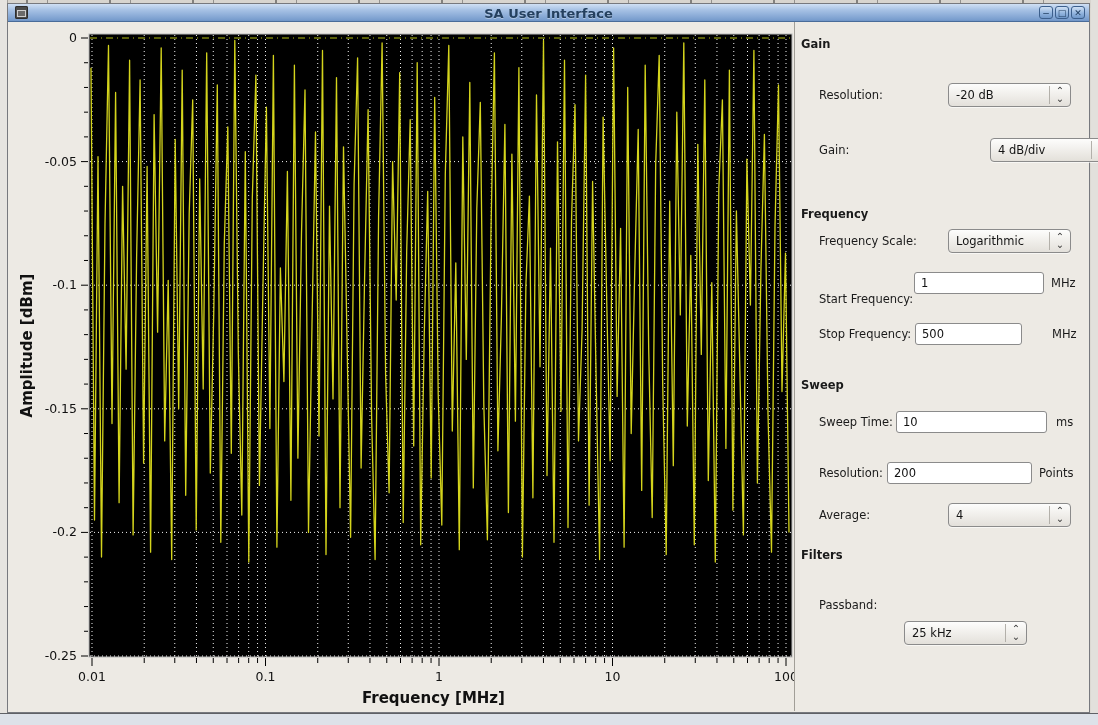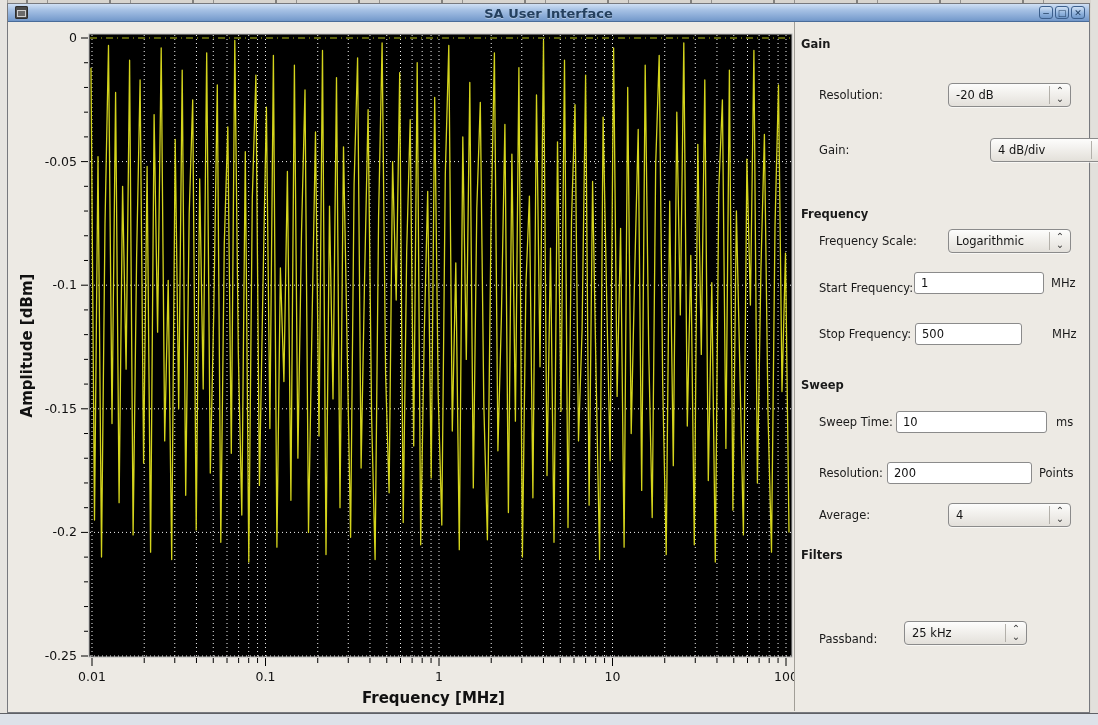--- a/index.html
+++ b/index.html
@@ -232,21 +232,21 @@
     <div class="row-label" style="left:811px;top:230px;">Frequency Scale:</div>
     <div class="combo" style="left:940px;top:225px;">
       <span class="combo-value">Logarithmic</span>
       <span class="combo-sep"></span>
       <span class="combo-arrows">
         <span>⌃</span>
           <span>⌄</span>
       </span>
     </div>
 
-    <div class="row-label" style="left:811px;top:277px;text-align:right;">Start Frequency:</div>
+    <div class="row-label" style="left:811px;top:288px;text-align:right;">Start Frequency:</div>
     <input class="text-input" style="left: 906px; top: 268px; width: 130px;" value="1">
     <div class="unit-label" style="left:1043px;top:272px;">MHz</div>
 
     <div class="row-label" style="left:811px;top:323px;">Stop Frequency:</div>
     <input class="text-input" style="left: 907px; top: 319px; width: 107px;" value="500">
     <div class="unit-label" style="left:1044px;top:323px;">MHz</div>
 
     <div class="sect-header" style="left:793px;top:374px;">Sweep</div>
 
     <div class="row-label" style="left:811px;top:411px;">Sweep Time:</div>
@@ -262,21 +262,21 @@
       <span class="combo-value">4</span>
       <span class="combo-sep"></span>
       <span class="combo-arrows">
         <span>⌃</span>
           <span>⌄</span>
       </span>
     </div>
 
     <div class="sect-header" style="left:793px;top:544px;">Filters</div>
 
-    <div class="row-label" style="left:811px;top:628px;">Passband:</div>
+    <div class="row-label" style="left:811px;top:594px;">Passband:</div>
     <div class="combo" style="left:896px;top:617px;">
       <span class="combo-value">25 kHz</span>
       <span class="combo-sep"></span>
       <span class="combo-arrows">
         <span>⌃</span>
           <span>⌄</span>
       </span>
     </div>
 
   </div>

